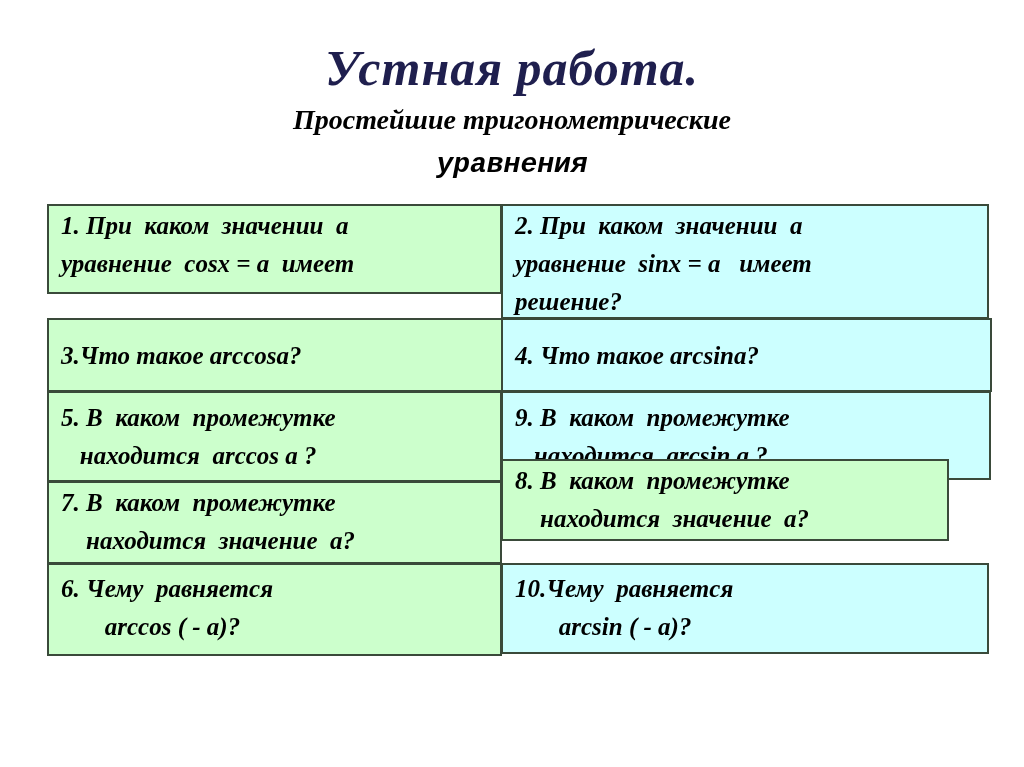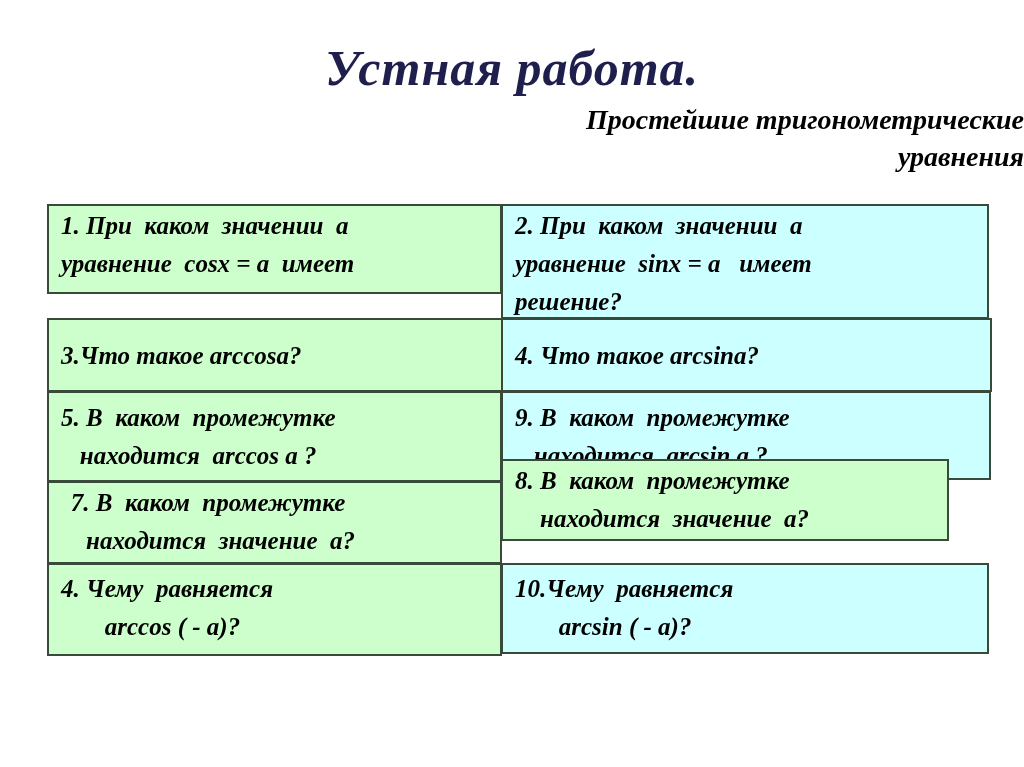--- a/index.html
+++ b/index.html
@@ -24,29 +24,29 @@
       font-weight: bold;
       font-style: italic;
       color: #1f1f4e;
       letter-spacing: 1px;
       line-height: 60px;
     }
     .subtitle {
       position: absolute;
       left: 0;
       width: 1024px;
-      text-align: right;
+      text-align: center;
       font-size: 28px;
       font-weight: bold;
       font-style: italic;
       color: #000000;
       line-height: 34px;
     }
     .subtitle.l1 { top: 103px; }
-    .subtitle.l2 { top: 140px; }
+    .subtitle.l2 { top: 148px; font-family: Liberation Mono, monospace; }
 
     .card {
       position: absolute;
       box-sizing: border-box;
       border: 2px solid #3a4a3a;
       overflow: hidden;
       font-weight: bold;
       font-style: italic;
       color: #000000;
       font-size: 25px;
@@ -62,21 +62,21 @@
       top: 2px;
     }
 
     
     #q1  { left: 47px;  top: 204px; width: 455px; height: 90px; }
     #q2  { left: 501px; top: 204px; width: 488px; height: 115px; }
     #q3  { left: 47px;  top: 318px; width: 495px; height: 74px;  }
     #q4  { left: 501px; top: 318px; width: 491px; height: 74px;  }
     #q5  { left: 47px;  top: 391px; width: 455px; height: 91px;  }
     #q6  { left: 501px; top: 391px; width: 490px; height: 89px;  }
-    #q7  { left: 47px;  top: 481px; width: 455px; height: 83px; text-align: center;  }
+    #q7  { left: 47px;  top: 481px; width: 455px; height: 83px;  }
     #q8  { left: 501px; top: 459px; width: 448px; height: 82px;  }
     #q9  { left: 47px;  top: 563px; width: 455px; height: 93px;  }
     #q10 { left: 501px; top: 563px; width: 488px; height: 91px;  }
 
     #q1 .txt, #q2 .txt { top: 1px; line-height: 38px; }
     #q3 .txt, #q4 .txt { top: 17px; }
     #q5 .txt, #q6 .txt { top: 6px; }
     #q7 .txt, #q8 .txt { top: 1px; }
     #q9 .txt, #q10 .txt { top: 5px; }
   </style>
@@ -113,19 +113,19 @@
 </div>
 <div class="card green" id="q7">
   <div class="txt">7. В  каком  промежутке
     находится  значение  а?</div>
 </div>
 <div class="card green" id="q8">
   <div class="txt">8. В  каком  промежутке
     находится  значение  а?</div>
 </div>
 <div class="card green" id="q9">
-  <div class="txt">4. Чему  равняется
+  <div class="txt">6. Чему  равняется
        arccos ( - а)?</div>
 </div>
 <div class="card cyan" id="q10">
   <div class="txt">10.Чему  равняется
        arcsin ( - а)?</div>
 </div>
 
 </body></html>

